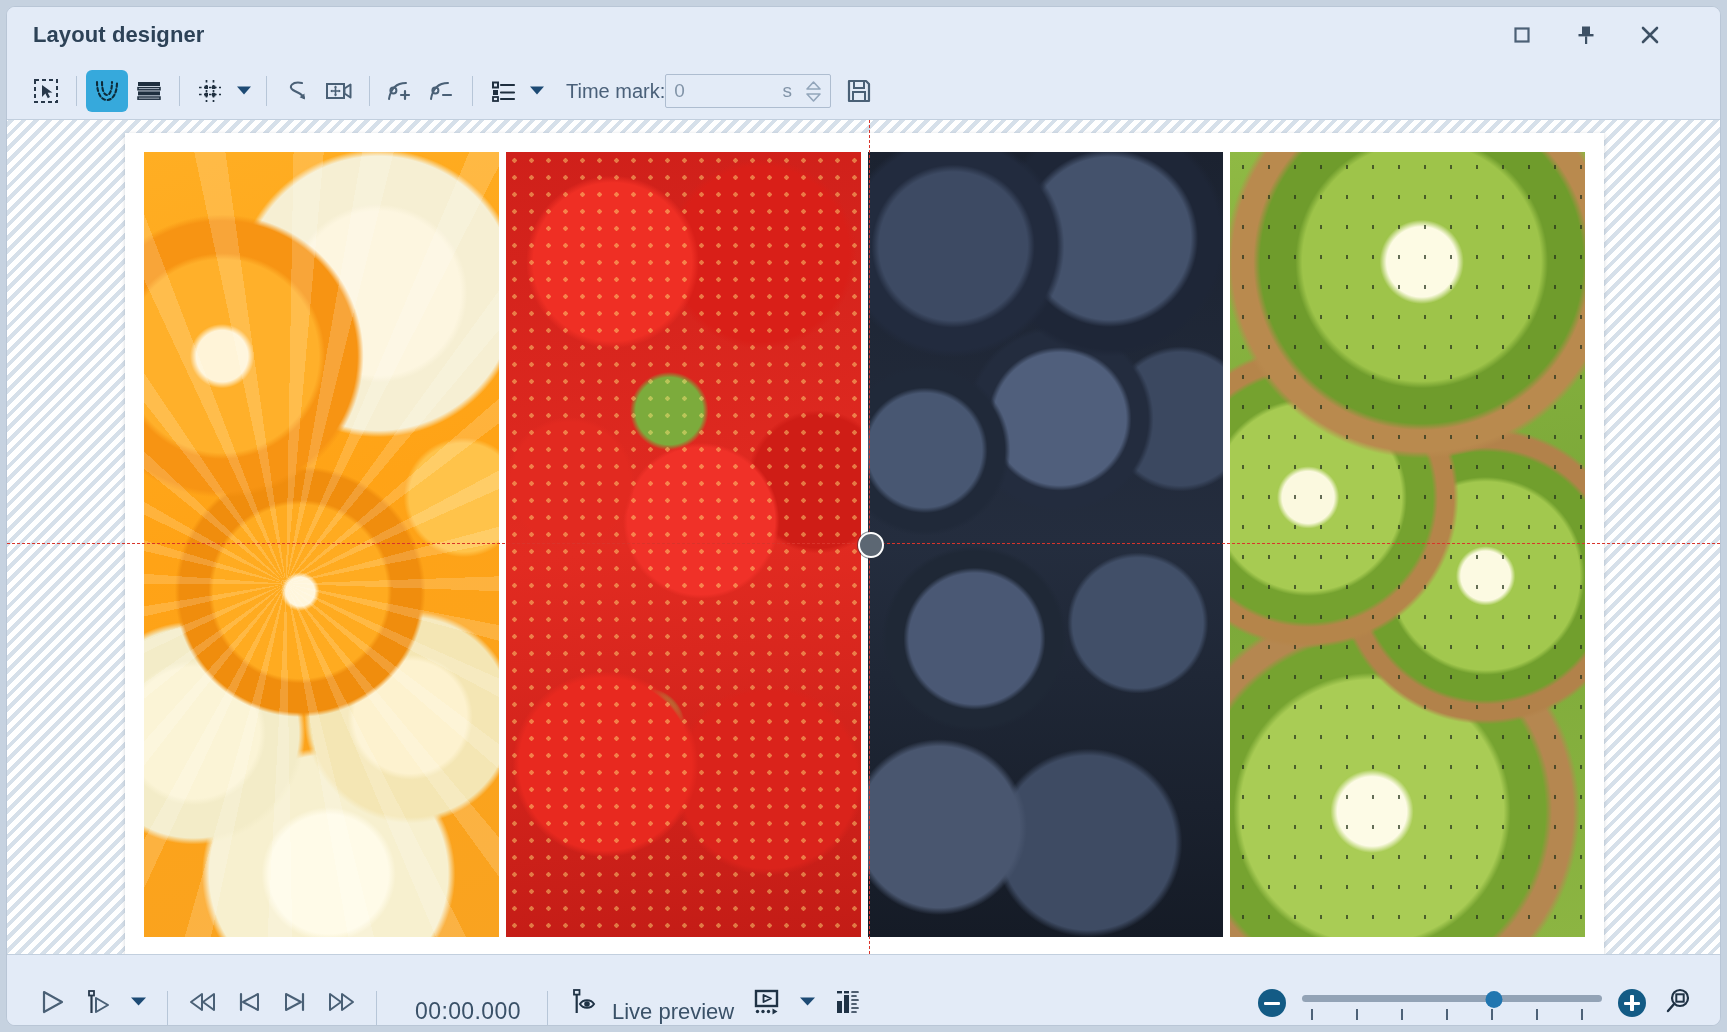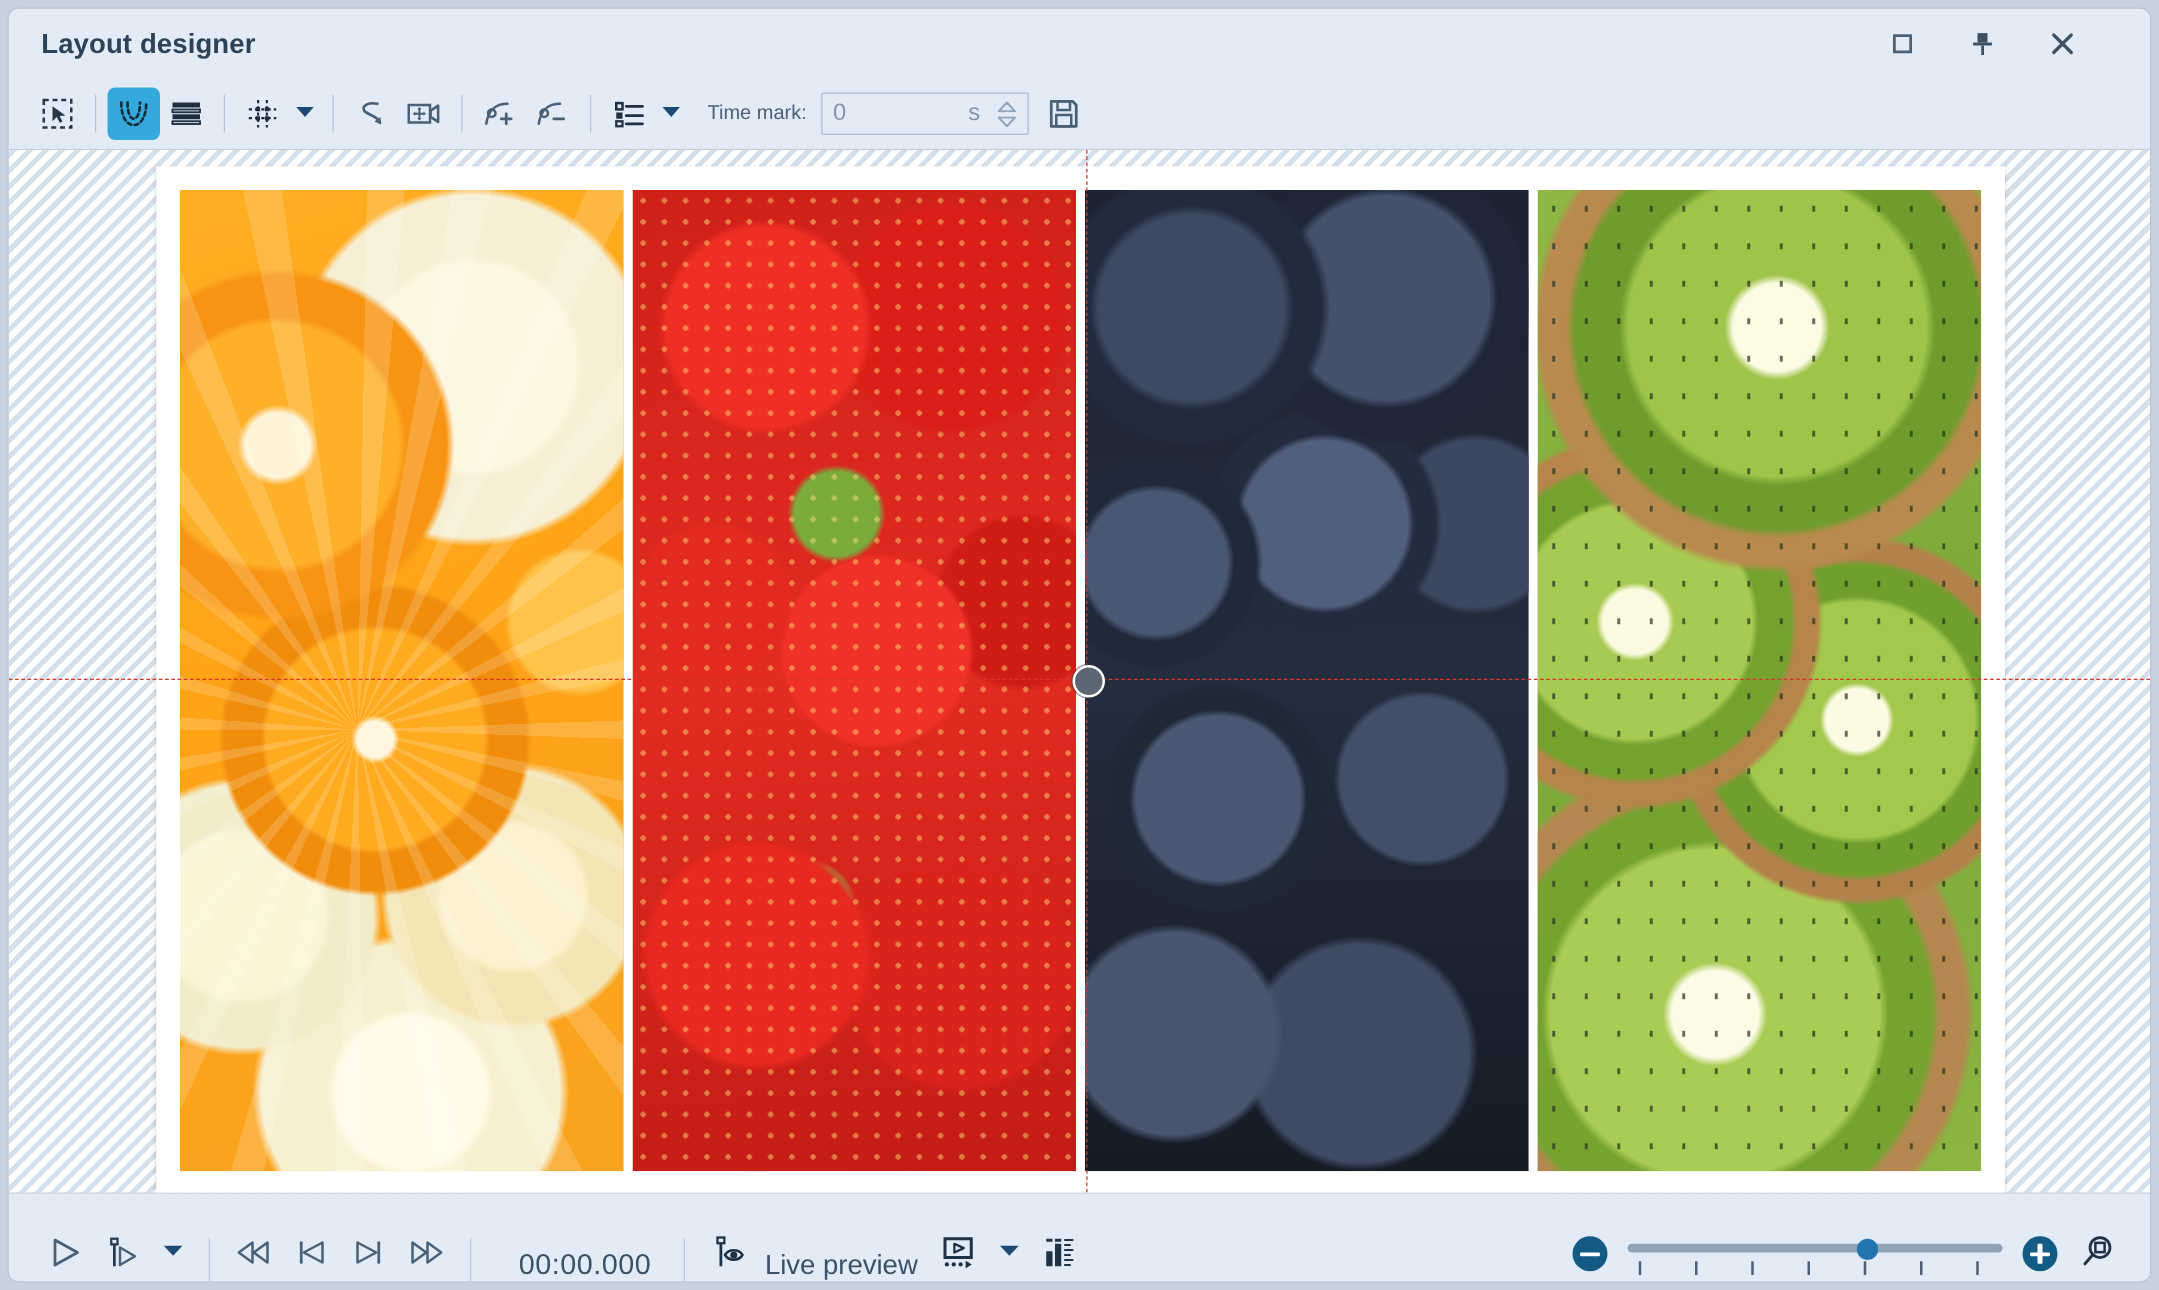--- a/index.html
+++ b/index.html
@@ -109,24 +109,24 @@
     display: flex;
     align-items: center;
     justify-content: center;
     cursor: pointer;
     border-radius: 4px;
     flex: 0 0 auto;
   }
   .tb-gap { width: 7px; flex: 0 0 7px; }
 
   .timemark-label {
-    font-size: 16px;
+    font-size: 20px;
     color: #4a6079;
     margin-left: 16px;
-    margin-right: 12px;
+    margin-right: 0;
     white-space: nowrap;
   }
   .spin-wrap {
     display: flex;
     align-items: center;
     width: 166px;
     height: 34px;
     background: #e3ebf7;
     border: 1px solid #aebdd0;
     box-sizing: border-box;

